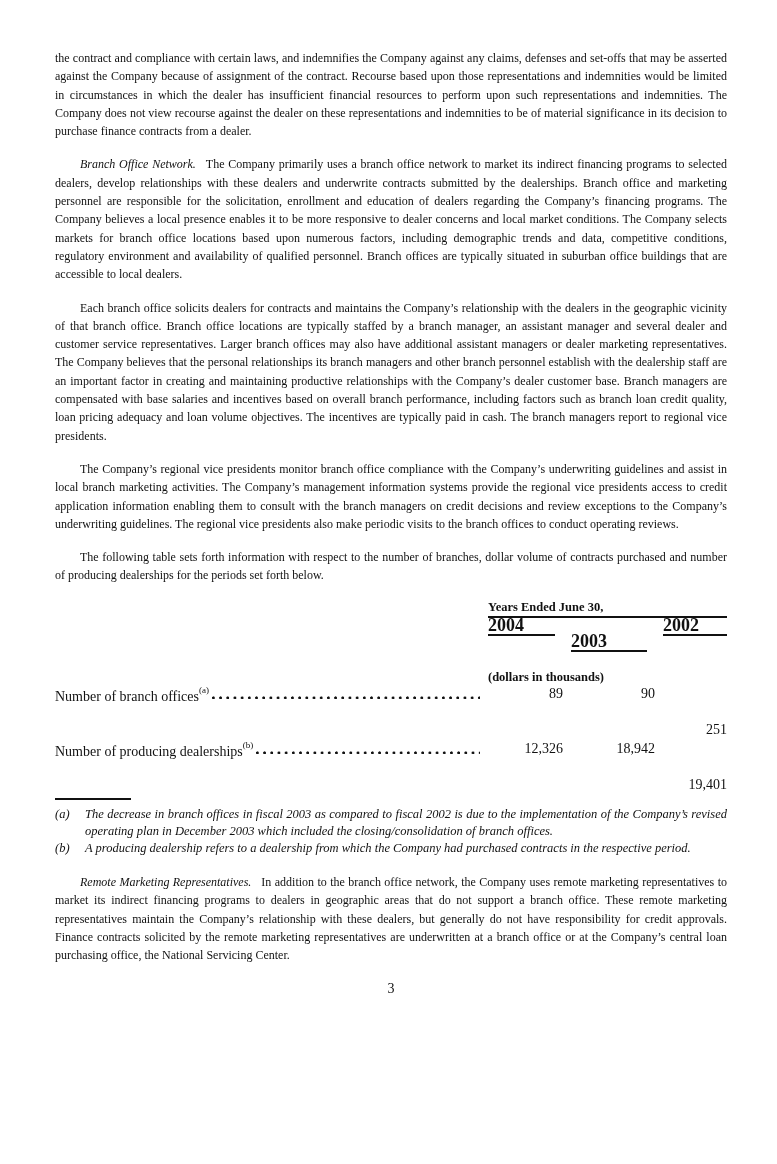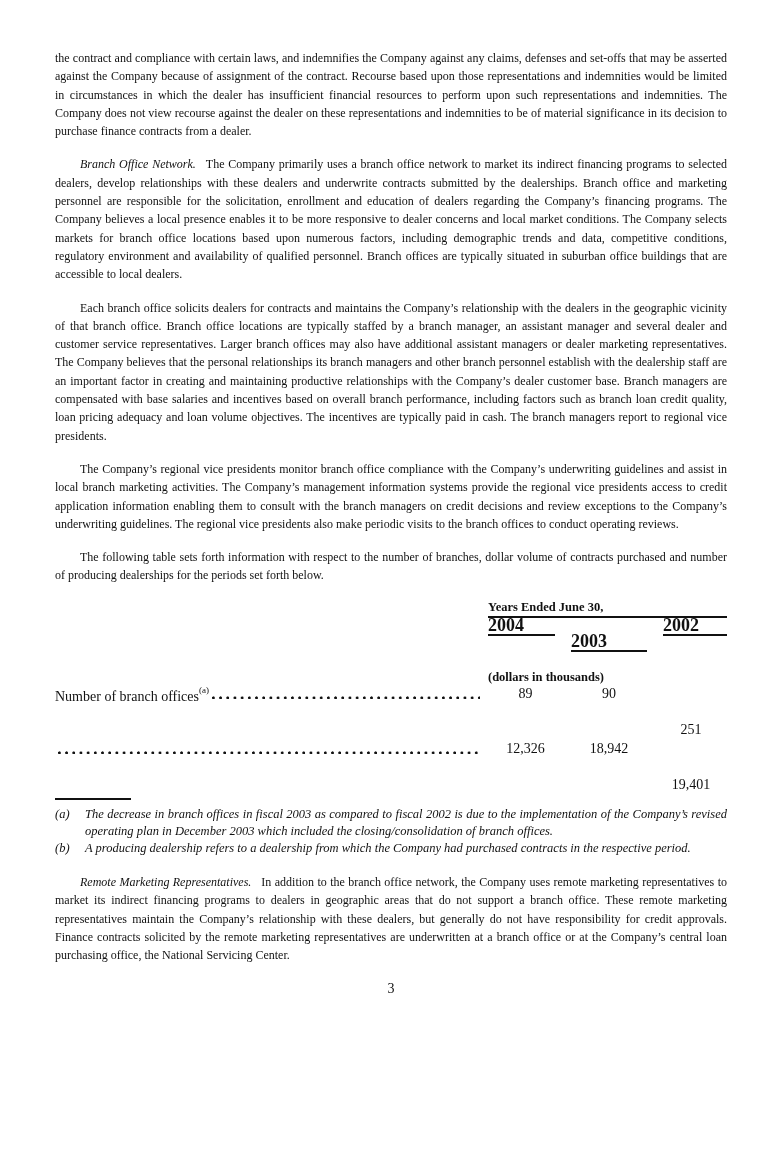--- a/index.html
+++ b/index.html
@@ -39,21 +39,21 @@
   .t-label .lbl-text { white-space: nowrap; }
   .t-label sup { font-size: 9px; vertical-align: 4px; position: relative; top: -4px; }
   .leader {
     flex: 1 1 auto;
     min-width: 8px;
     margin: 0 0 0 3px;
     background-image: radial-gradient(circle at 1.4px 13px, #111 1.1px, rgba(0,0,0,0) 1.7px);
     background-size: 7.2px 18.3px;
     background-repeat: repeat-x;
   }
-  .t-c { text-align: center; }
+  .t-c { text-align: right; }
   .c1 { width: 75px; } .c2 { width: 92px; } .c3 { width: 72px; margin-top: 36px; }
 
   
   .fn-rule { width: 76px; height: 2.5px; background: #111; margin: 4px 0 6px 0; }
   .footnote { display: flex; font-style: italic; font-size: 12.5px; line-height: 16.6px; }
   .fn-marker { width: 30px; flex: 0 0 30px; }
   .fn-text { flex: 1; text-align: justify; }
   .footnotes { margin-bottom: 17px; }
 
   .para.last { margin-bottom: 16px; }
@@ -98,20 +98,21 @@
           <span class="leader"></span>
         </div>
       <div class="t-c c1">89</div>
       <div class="t-c c2">90</div>
       <div class="t-c c3">251</div>
     </div>
 
 
     <div class="t-row">
       <div class="t-label">
+          <span class="lbl-text"><span>Number of producing dealerships</span><sup>(b)</sup></span>
           <span class="leader"></span>
         </div>
       <div class="t-c c1">12,326</div>
       <div class="t-c c2">18,942</div>
       <div class="t-c c3">19,401</div>
     </div>
   </div>
 
   <div class="footnotes">
     <div class="fn-rule"></div>

